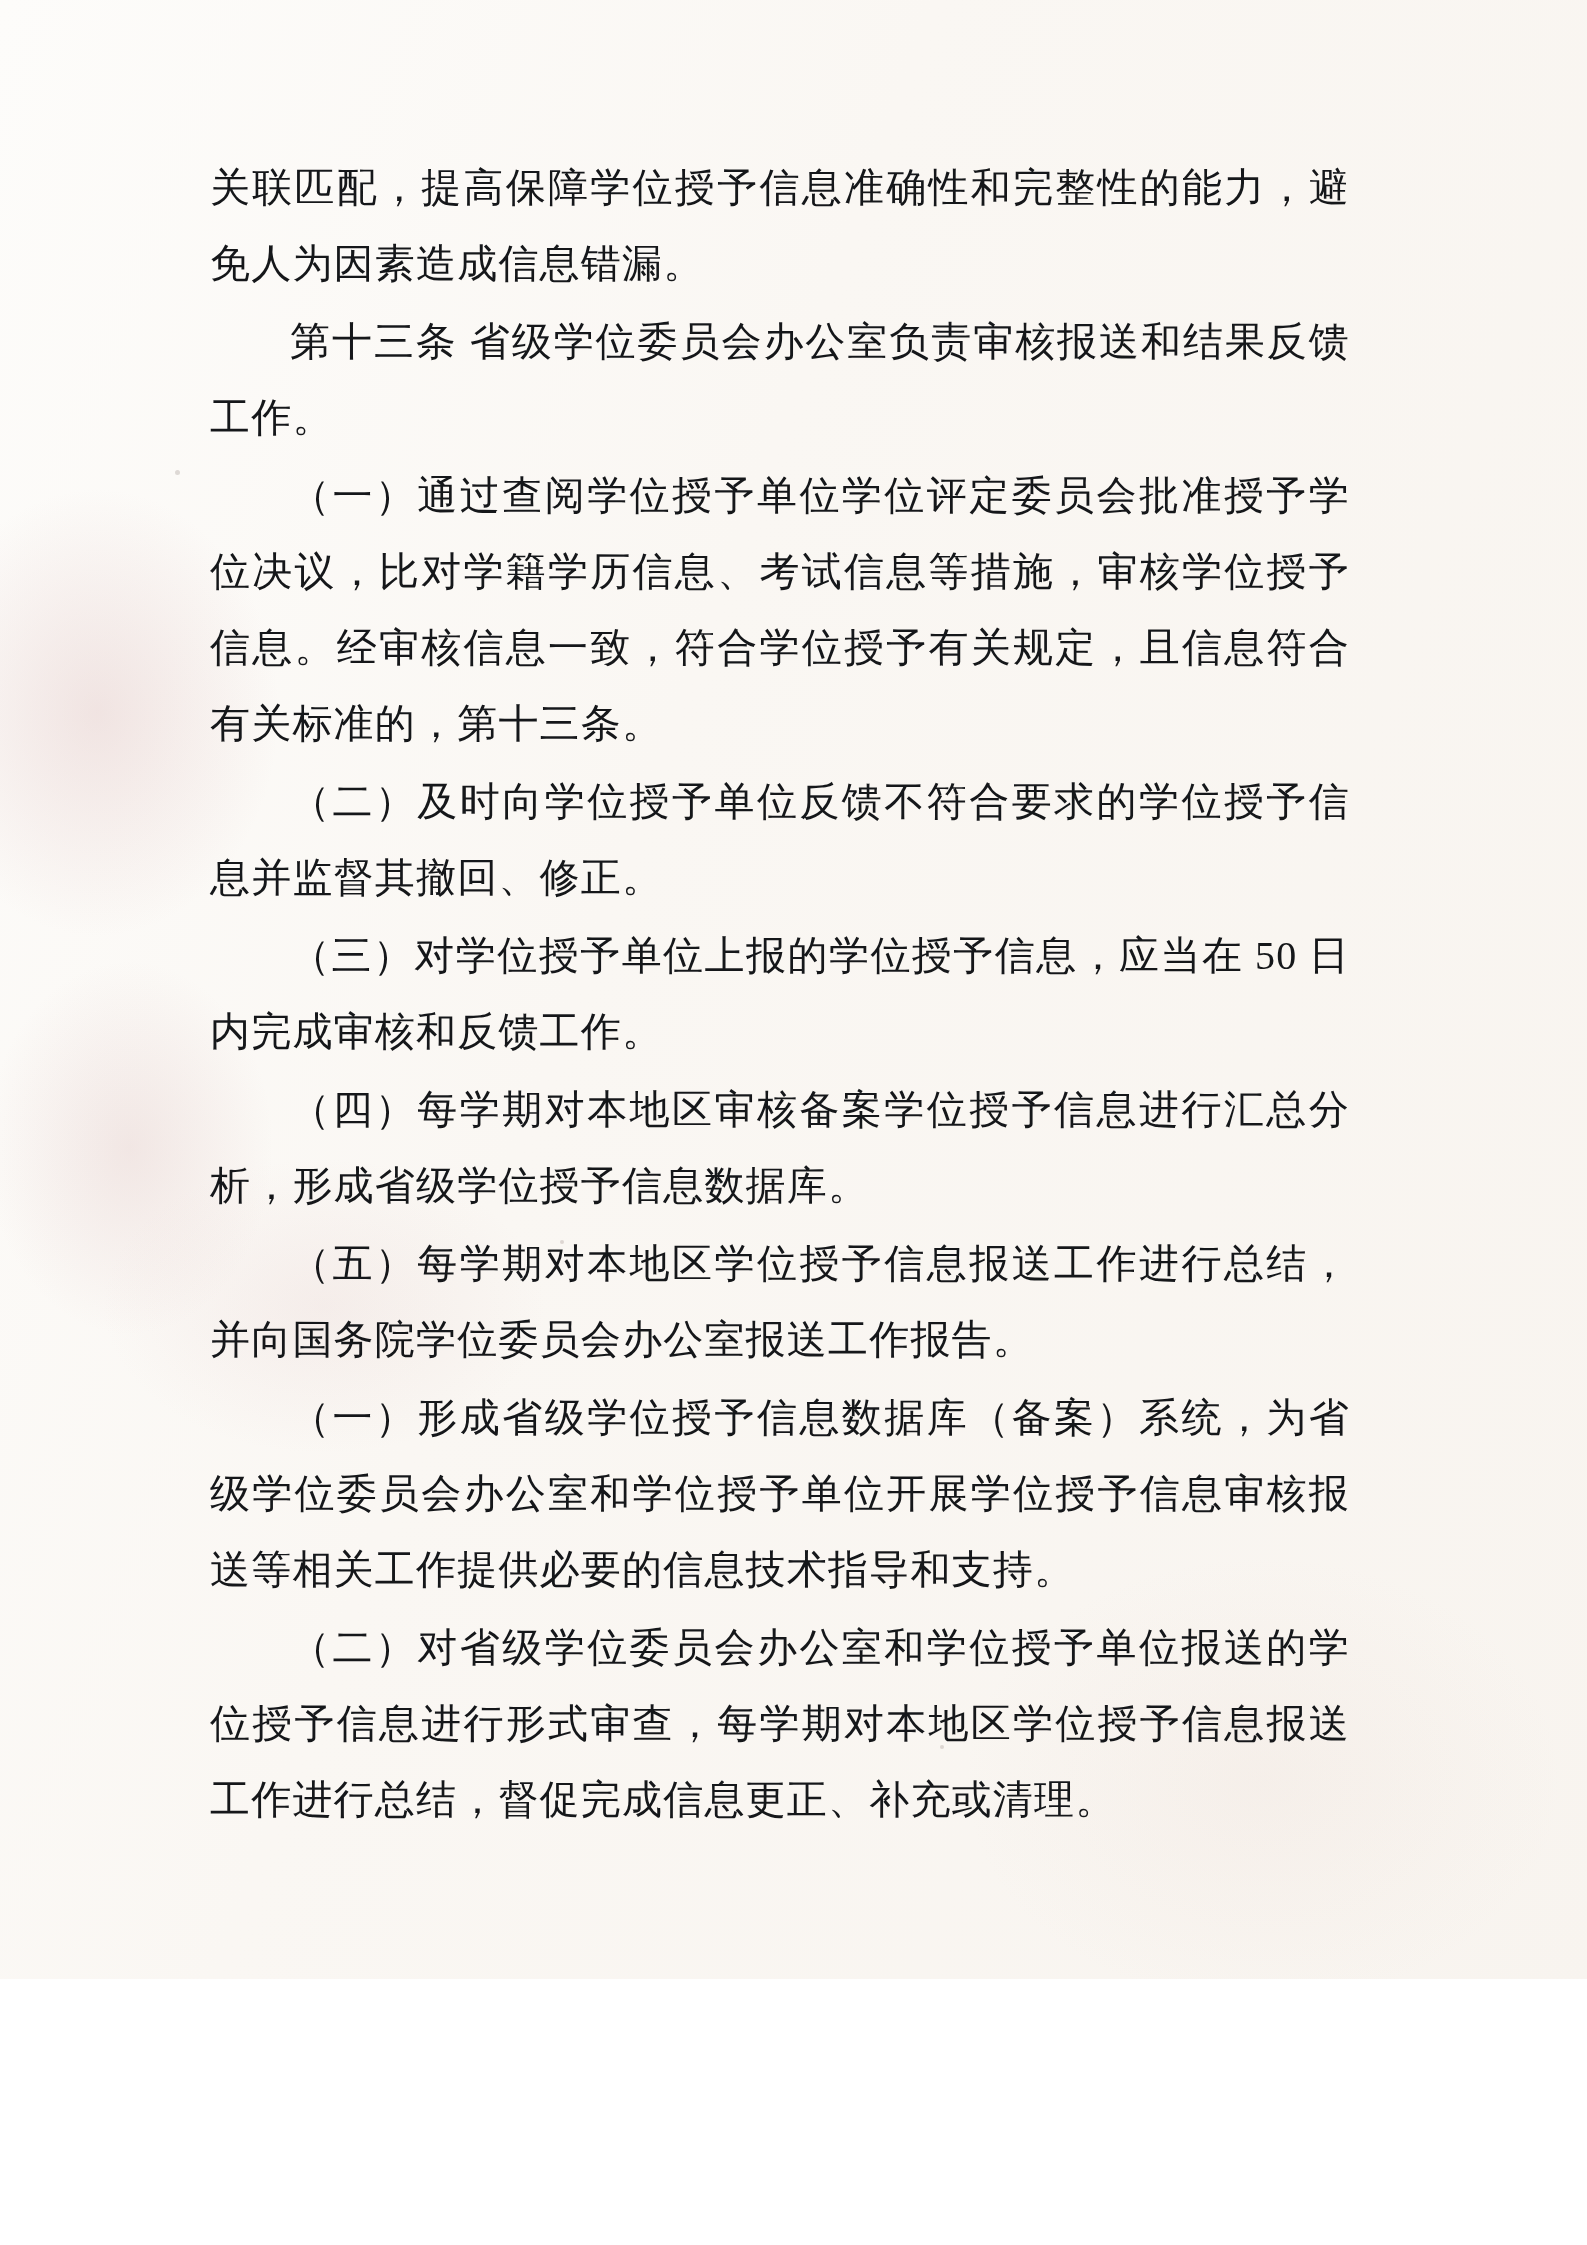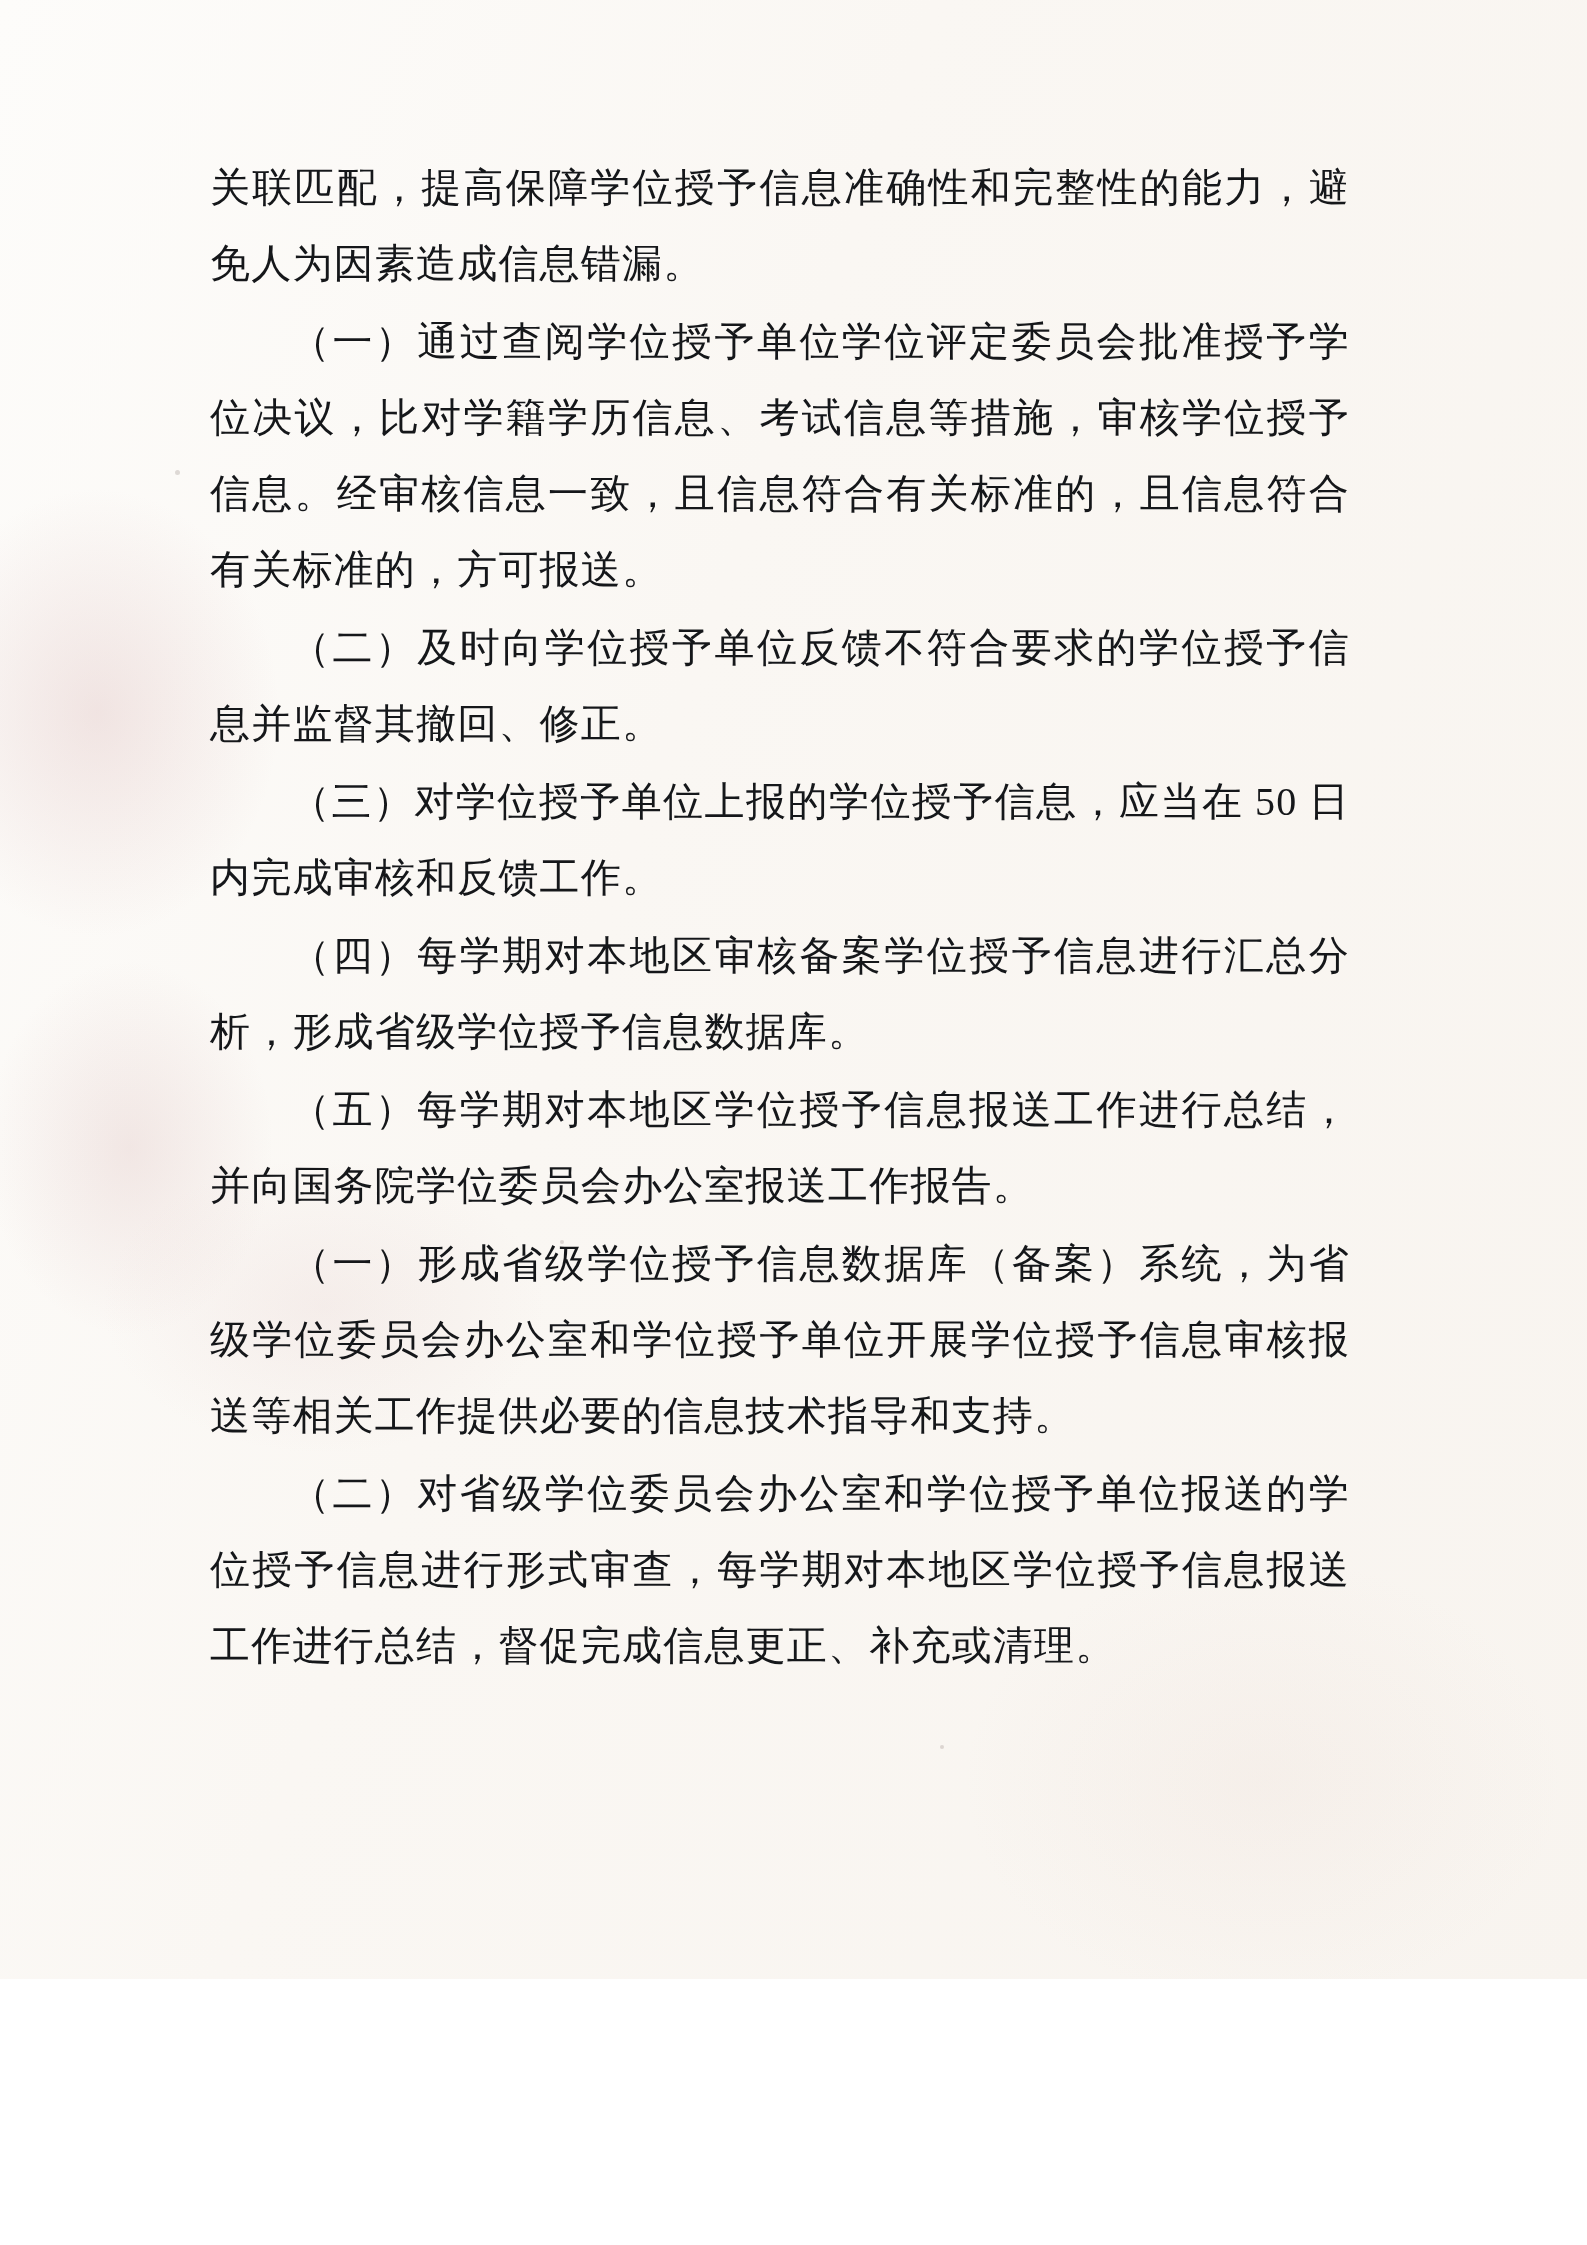--- a/index.html
+++ b/index.html
@@ -83,21 +83,22 @@
   <div class="paper-tint"></div>
 
   <span class="speck" style="left:175px;top:470px;width:5px;height:5px;"></span>
   <span class="speck" style="left:560px;top:1240px;width:4px;height:4px;"></span>
   <span class="speck" style="left:940px;top:1745px;width:4px;height:4px;"></span>
   <span class="speck" style="left:1290px;top:2055px;width:5px;height:5px;"></span>
   <span class="speck" style="left:720px;top:2065px;width:4px;height:4px;"></span>
 
   <div class="content">
     <p class="para">关联匹配，提高保障学位授予信息准确性和完整性的能力，避免人为因素造成信息错漏。</p>
-    <p class="para indent-sub">（一）通过查阅学位授予单位学位评定委员会批准授予学位决议，比对学籍学历信息、考试信息等措施，审核学位授予信息。经审核信息一致，且信息符合有关标准的，且信息符合有关标准的，方可报送。</p>
+    <p class="para indent strong-head">第十三条 省级学位委员会办公室负责审核报送和结果反馈工作。</p>
+    <p class="para indent-sub">（一）通过查阅学位授予单位学位评定委员会批准授予学位决议，比对学籍学历信息、考试信息等措施，审核学位授予信息。经审核信息一致，符合学位授予有关规定，且信息符合有关标准的，第十三条。</p>
     <p class="para indent-sub">（二）及时向学位授予单位反馈不符合要求的学位授予信息并监督其撤回、修正。</p>
     <p class="para indent-sub">（三）对学位授予单位上报的学位授予信息，应当在 50 日内完成审核和反馈工作。</p>
     <p class="para indent-sub">（四）每学期对本地区审核备案学位授予信息进行汇总分析，形成省级学位授予信息数据库。</p>
     <p class="para indent-sub">（五）每学期对本地区学位授予信息报送工作进行总结，并向国务院学位委员会办公室报送工作报告。</p>
     <p class="para indent-sub">（一）形成省级学位授予信息数据库（备案）系统，为省级学位委员会办公室和学位授予单位开展学位授予信息审核报送等相关工作提供必要的信息技术指导和支持。</p>
     <p class="para indent-sub">（二）对省级学位委员会办公室和学位授予单位报送的学位授予信息进行形式审查，每学期对本地区学位授予信息报送工作进行总结，督促完成信息更正、补充或清理。</p>
   </div>
 
   <div class="page-number">-6-</div>
 </div>

